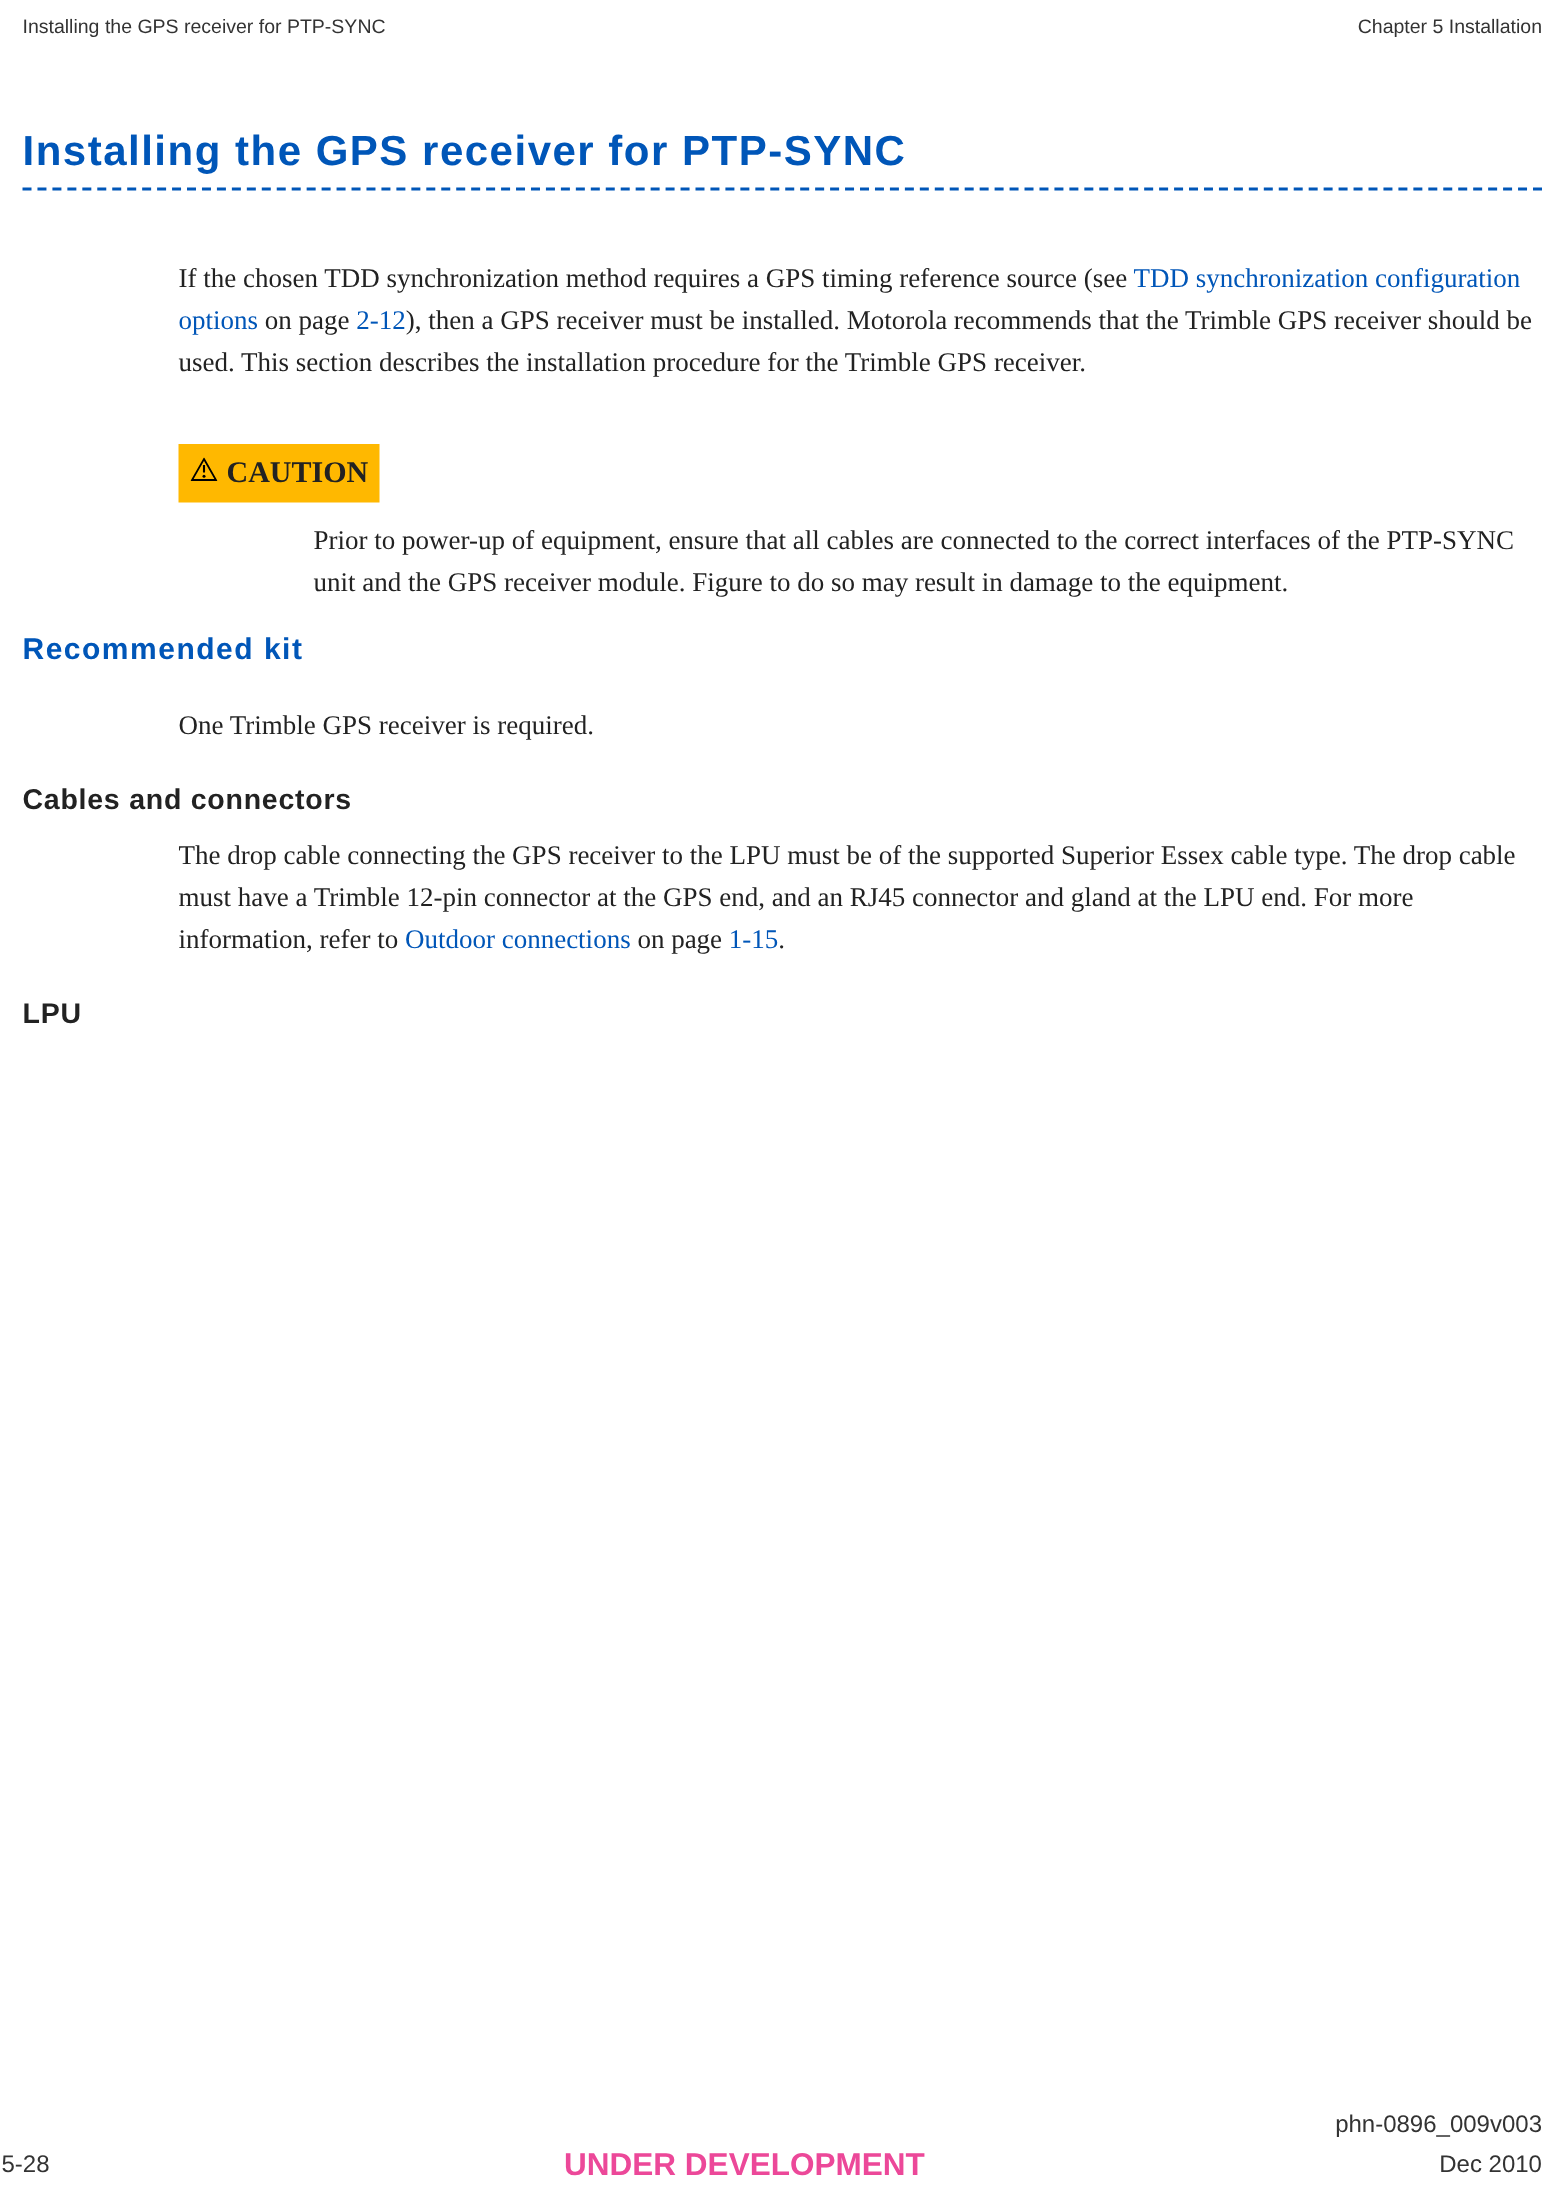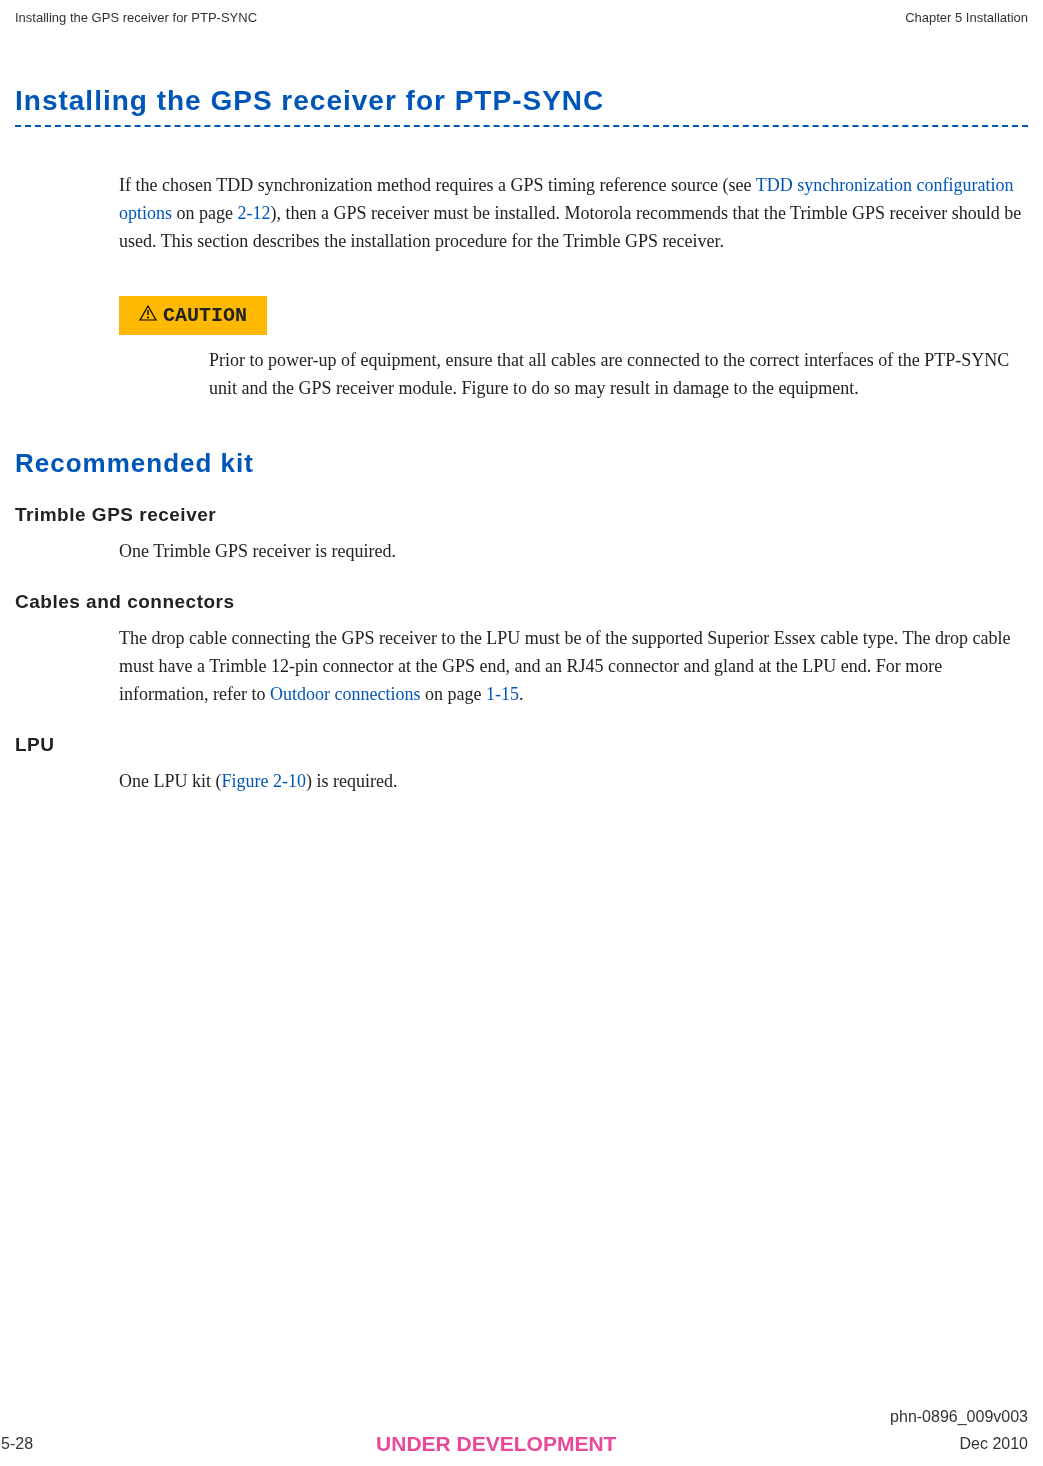--- a/index.html
+++ b/index.html
@@ -45,43 +45,43 @@
     }
     .body-text p {
       margin: 0 0 20px 0;
     }
     .link {
       color: #0056b8;
     }
     .caution-label {
       display: inline-block;
       background: #ffb800;
-      padding: 4px 20px;
-      font-family: Liberation Mono, monospace;
+      padding: 4px 8px;
+      font-family: Liberation Serif, serif;
       font-weight: bold;
       font-size: 20px;
       margin-top: 20px;
       margin-bottom: 12px;
     }
     .caution-label .tri {
       display: inline-block;
       margin-right: 6px;
     }
     .caution-text {
       margin-left: 90px;
       font-size: 18px;
       line-height: 1.55;
     }
     .section-h2 {
       color: #0056b8;
       font-family: Verdana, Arial, sans-serif;
-      font-size: 26px;
+      font-size: 20px;
       font-weight: bold;
       letter-spacing: 1px;
-      margin: 46px 0 25px 0;
+      margin: 20px 0 25px 0;
     }
     .section-h3 {
       font-family: Verdana, Arial, sans-serif;
       font-size: 19px;
       font-weight: bold;
       letter-spacing: 0.5px;
       margin: 25px 0 12px 0;
       color: #222;
     }
     .page-footer {
@@ -136,38 +136,32 @@
           <line x1="9" y1="5" x2="9" y2="10" stroke="#000" stroke-width="1.4"></line>
           <circle cx="9" cy="12.5" r="1" fill="#000"></circle>
         </svg>
       </span><span>CAUTION</span>
     </div>
     <div class="caution-text">Prior to power-up of equipment, ensure that all cables are connected to the correct interfaces of the PTP-SYNC unit and the GPS receiver module. Figure to do so may result in damage to the equipment.</div>
   </div>
 
   <h2 class="section-h2">Recommended kit</h2>
 
-  <h3 class="section-h3">Trimble GPS receiver</h3>
   <div class="body-text">
     <p>One Trimble GPS receiver is required.</p>
   </div>
 
   <h3 class="section-h3">Cables and connectors</h3>
   <div class="body-text">
     <p>
       <span>The drop cable connecting the GPS receiver to the LPU must be of the supported Superior Essex cable type. The drop cable must have a Trimble 12-pin connector at the GPS end, and an RJ45 connector and gland at the LPU end. For more information, refer to </span><span class="link">Outdoor connections</span><span> on page </span><span class="link">1-15</span><span>.</span>
     </p>
   </div>
 
   <h3 class="section-h3">LPU</h3>
-  <div class="body-text">
-    <p>
-      <span>One LPU kit (</span><span class="link">Figure 2-10</span><span>) is required.</span>
-    </p>
-  </div>
 </div>
 
 <div class="page-footer">
   <div class="footer-doc">phn-0896_009v003</div>
   <div class="footer-row">
     <span>5-28</span>
     <span class="footer-center">UNDER DEVELOPMENT</span>
     <span>Dec 2010</span>
   </div>
 </div>

